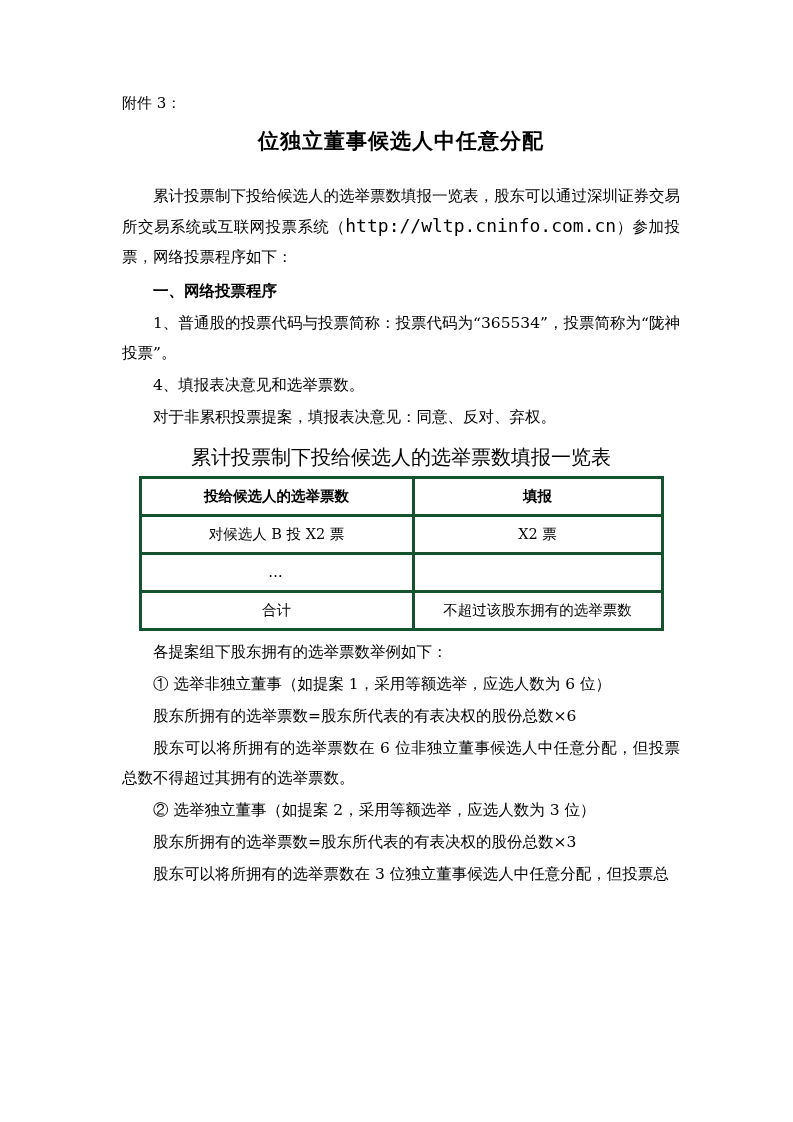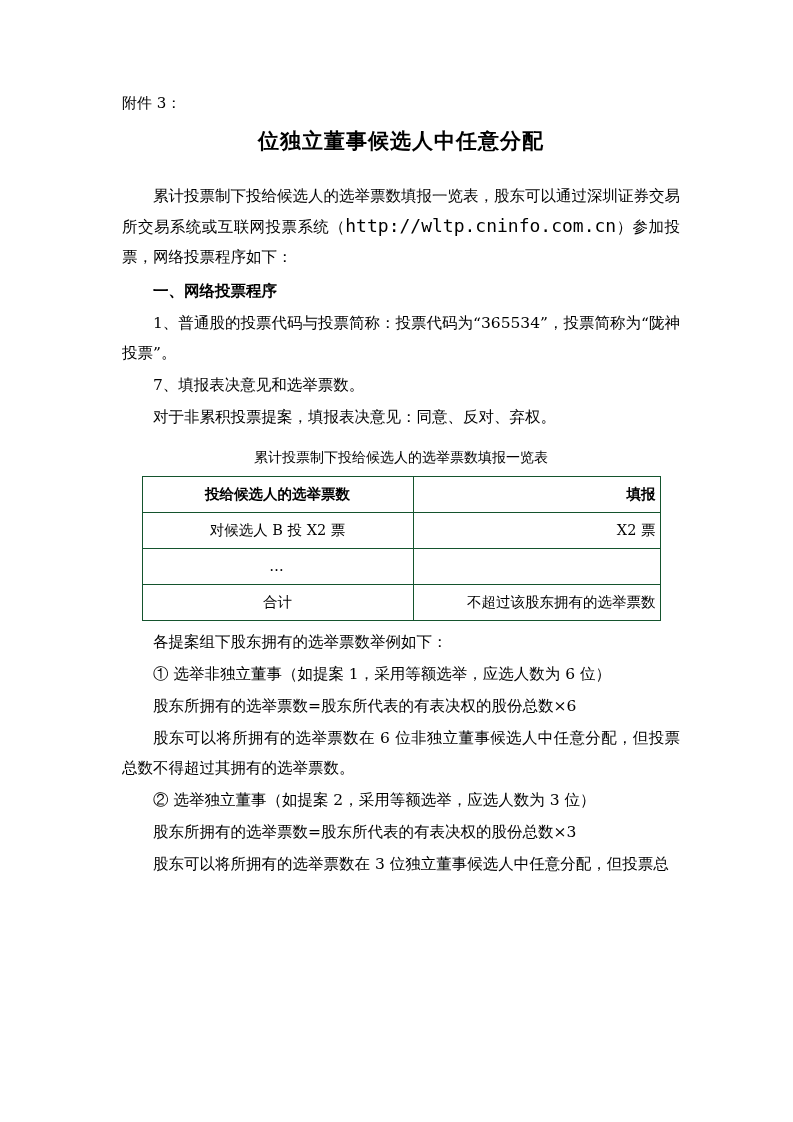--- a/index.html
+++ b/index.html
@@ -59,65 +59,65 @@
     font-weight: bold;
     margin: 4px 0 2px 0;
     text-indent: 2em;
   }
   .mono {
     font-family: "DejaVu Sans Mono", "Liberation Mono", monospace;
     font-size: 18px;
   }
   .table-caption {
     text-align: center;
-    font-size: 14px;
+    font-size: 20px;
     line-height: 30px;
     margin: 10px 0 4px 0;
   }
   table.vote-table {
     border-collapse: collapse;
     width: 500px;
     margin: 0 auto 6px auto;
     table-layout: fixed;
   }
   table.vote-table td, table.vote-table th {
-    border: 1px solid #14532d;
+    border: 3px solid #14532d;
     text-align: center;
     font-size: 14.5px;
     height: 31px;
     padding: 2px 4px;
     font-weight: normal;
     font-family: "DejaVu Serif", "Liberation Serif", serif;
   }
   table.vote-table th {
     font-weight: bold;
   }
   table.vote-table .col-a { width: 262px; }
-  table.vote-table .col-b { width: 238px; text-align: right; }
+  table.vote-table .col-b { width: 238px; }
   .dots {
     letter-spacing: 2px;
   }
 </style>
 </head>
 <body>
 
 <div class="page">
   <div class="content">
 
     <div class="attach-label">附件 3：</div>
 
     <div class="doc-title">位独立董事候选人中任意分配</div>
 
     <p class="body-text indent"><span>累计投票制下投给候选人的选举票数填报一览表，股东可以通过深圳证券交易所交易系统或互联网投票系统（</span><span class="mono">http://wltp.cninfo.com.cn</span><span>）参加投票，网络投票程序如下：</span></p>
 
     <div class="section-head">一、网络投票程序</div>
 
     <p class="body-text indent">1、普通股的投票代码与投票简称：投票代码为“365534”，投票简称为“陇神投票”。</p>
 
-    <p class="body-text indent">7、填报表决意见和选举票数。</p>
+    <p class="body-text indent">4、填报表决意见和选举票数。</p>
 
     <p class="body-text indent">对于非累积投票提案，填报表决意见：同意、反对、弃权。</p>
 
 
     <div class="table-caption">累计投票制下投给候选人的选举票数填报一览表</div>
 
     <table class="vote-table">
       <thead>
         <tr>
           <th class="col-a">投给候选人的选举票数</th>

